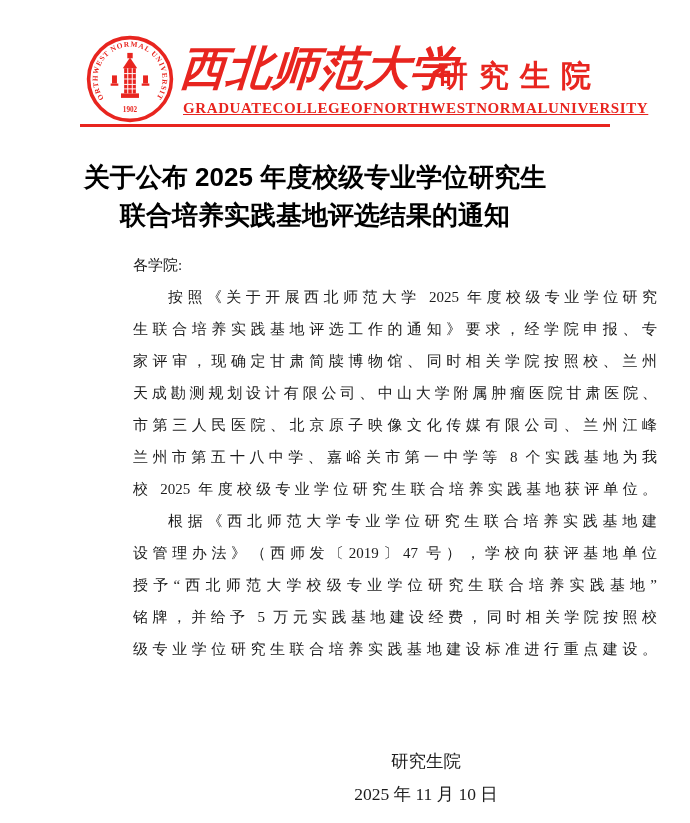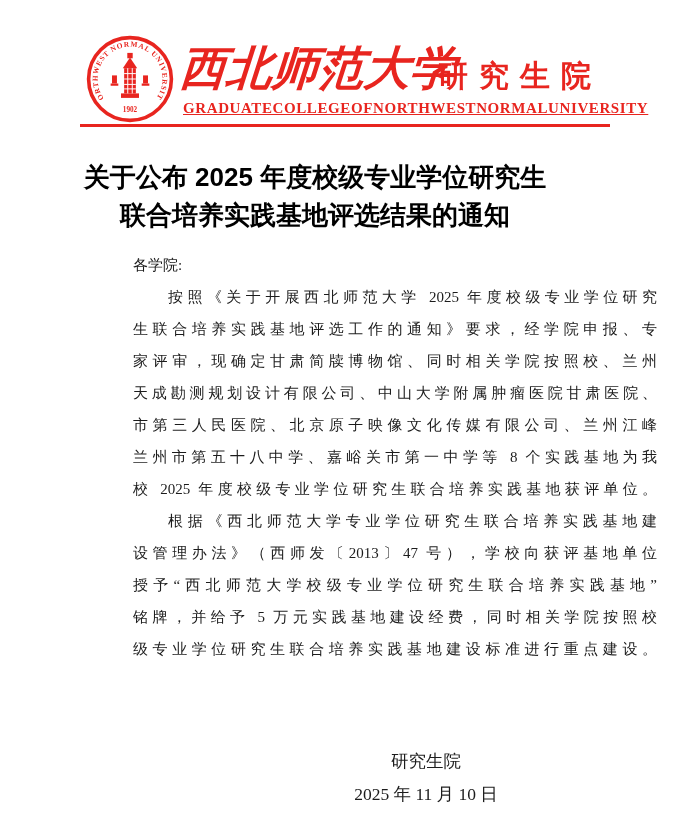--- a/index.html
+++ b/index.html
@@ -143,21 +143,21 @@
   <div class="doc-body">
     <div class="doc-line salutation">各学院:</div>
     <div class="doc-line indent">按照《关于开展西北师范大学 2025 年度校级专业学位研究</div>
     <div class="doc-line">生联合培养实践基地评选工作的通知》要求，经学院申报、专</div>
     <div class="doc-line">家评审，现确定甘肃简牍博物馆、同时相关学院按照校、兰州</div>
     <div class="doc-line">天成勘测规划设计有限公司、中山大学附属肿瘤医院甘肃医院、</div>
     <div class="doc-line">市第三人民医院、北京原子映像文化传媒有限公司、兰州江峰</div>
     <div class="doc-line">兰州市第五十八中学、嘉峪关市第一中学等 8 个实践基地为我</div>
     <div class="doc-line">校 2025 年度校级专业学位研究生联合培养实践基地获评单位。</div>
     <div class="doc-line indent">根据《西北师范大学专业学位研究生联合培养实践基地建</div>
-    <div class="doc-line">设管理办法》（西师发〔2013〕47 号），学校向获评基地单位</div>
+    <div class="doc-line">设管理办法》（西师发〔2019〕47 号），学校向获评基地单位</div>
     <div class="doc-line">授予“西北师范大学校级专业学位研究生联合培养实践基地”</div>
     <div class="doc-line">铭牌，并给予 5 万元实践基地建设经费，同时相关学院按照校</div>
     <div class="doc-line">级专业学位研究生联合培养实践基地建设标准进行重点建设。</div>
   </div>
 
   <div class="footer">
     <div class="signature">研究生院</div>
     <div class="date">2025 年 11 月 10 日</div>
   </div>
 

